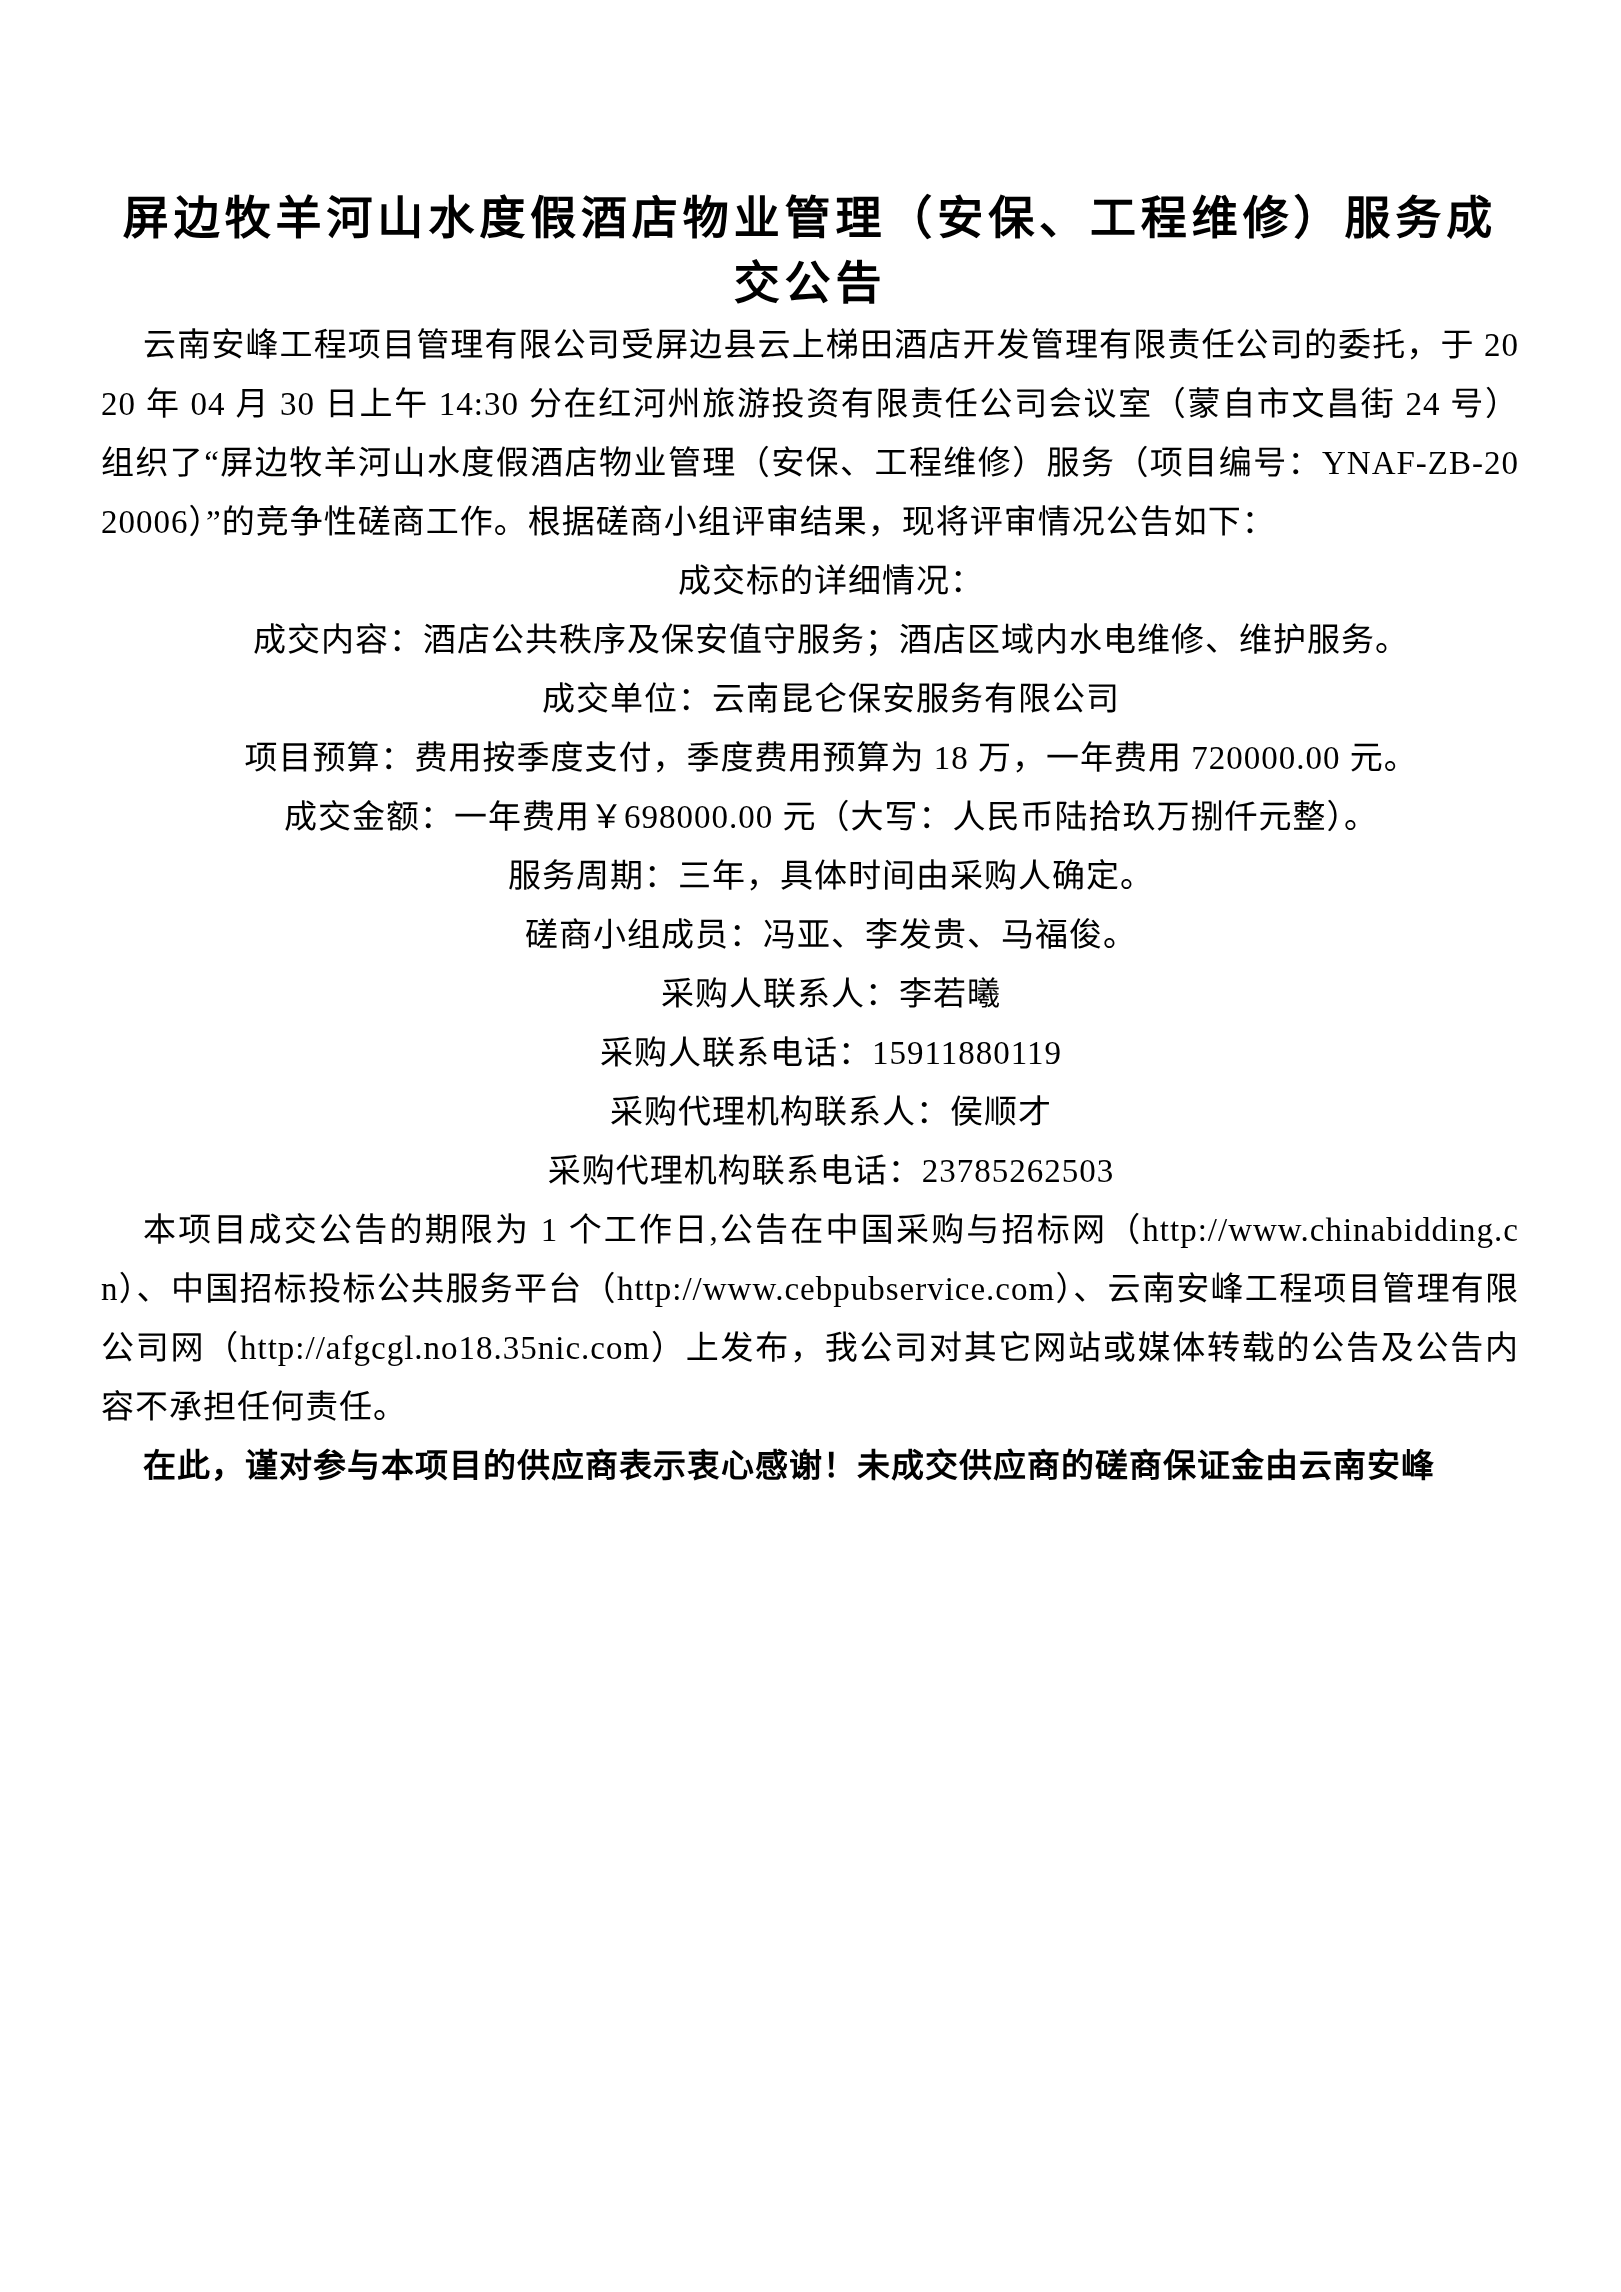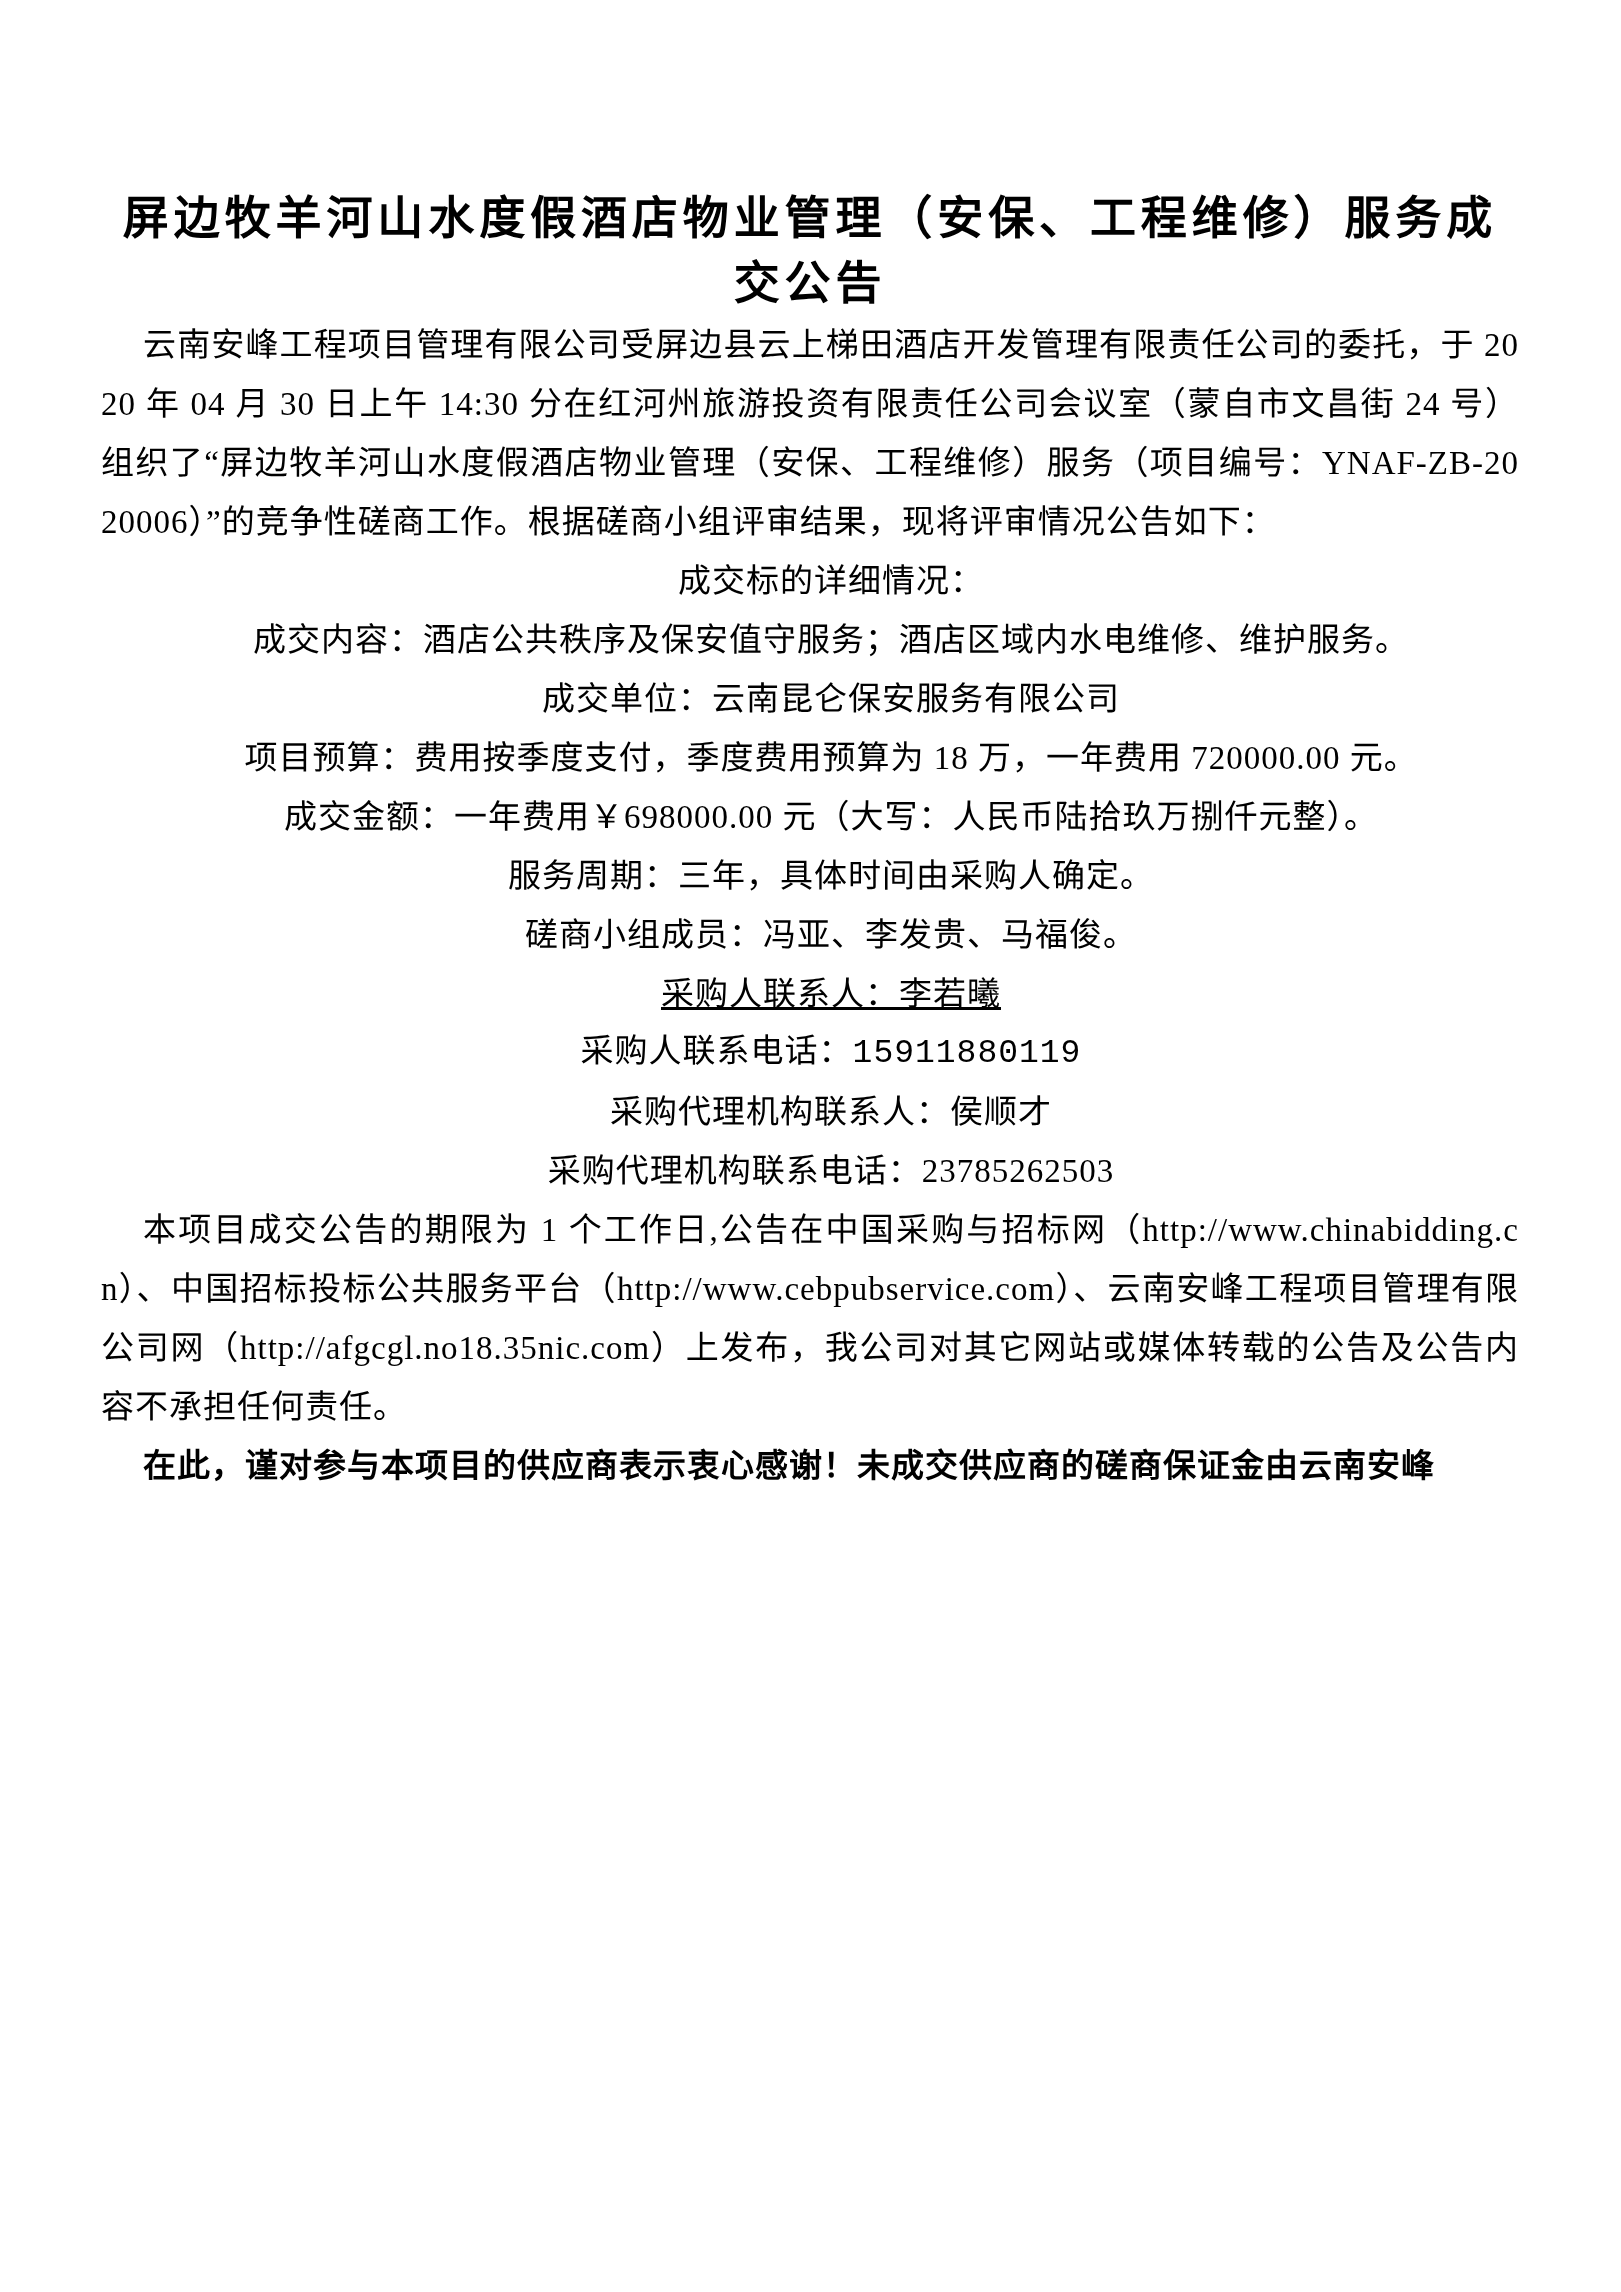--- a/index.html
+++ b/index.html
@@ -39,22 +39,22 @@
     text-indent: 42px;
     text-align: justify;
     word-break: break-all;
   }
   p.no-stretch {
     text-align: center;
   }
   .intro          { margin-top: 41px; }
   .details-head   { margin-top: 7.8px; }
   .detail-item    { margin-top: 21.6px; }
-  .purchaser-name { margin-top: 53px; text-decoration: underline; }
-  .purchaser-tel  { margin-top: 0; font-family: Liberation Mono, monospace; }
+  .purchaser-name { margin-top: 53px; }
+  .purchaser-tel  { margin-top: 0; }
   .agency-name    { margin-top: 51px; }
   .agency-tel     { margin-top: 7.8px; }
   .closing-pub    { margin-top: 76px; }
   .closing-thanks { margin-top: 7.8px; font-weight: bold; }
 </style>
 </head>
 <body>
 
 <div class="page">
 

